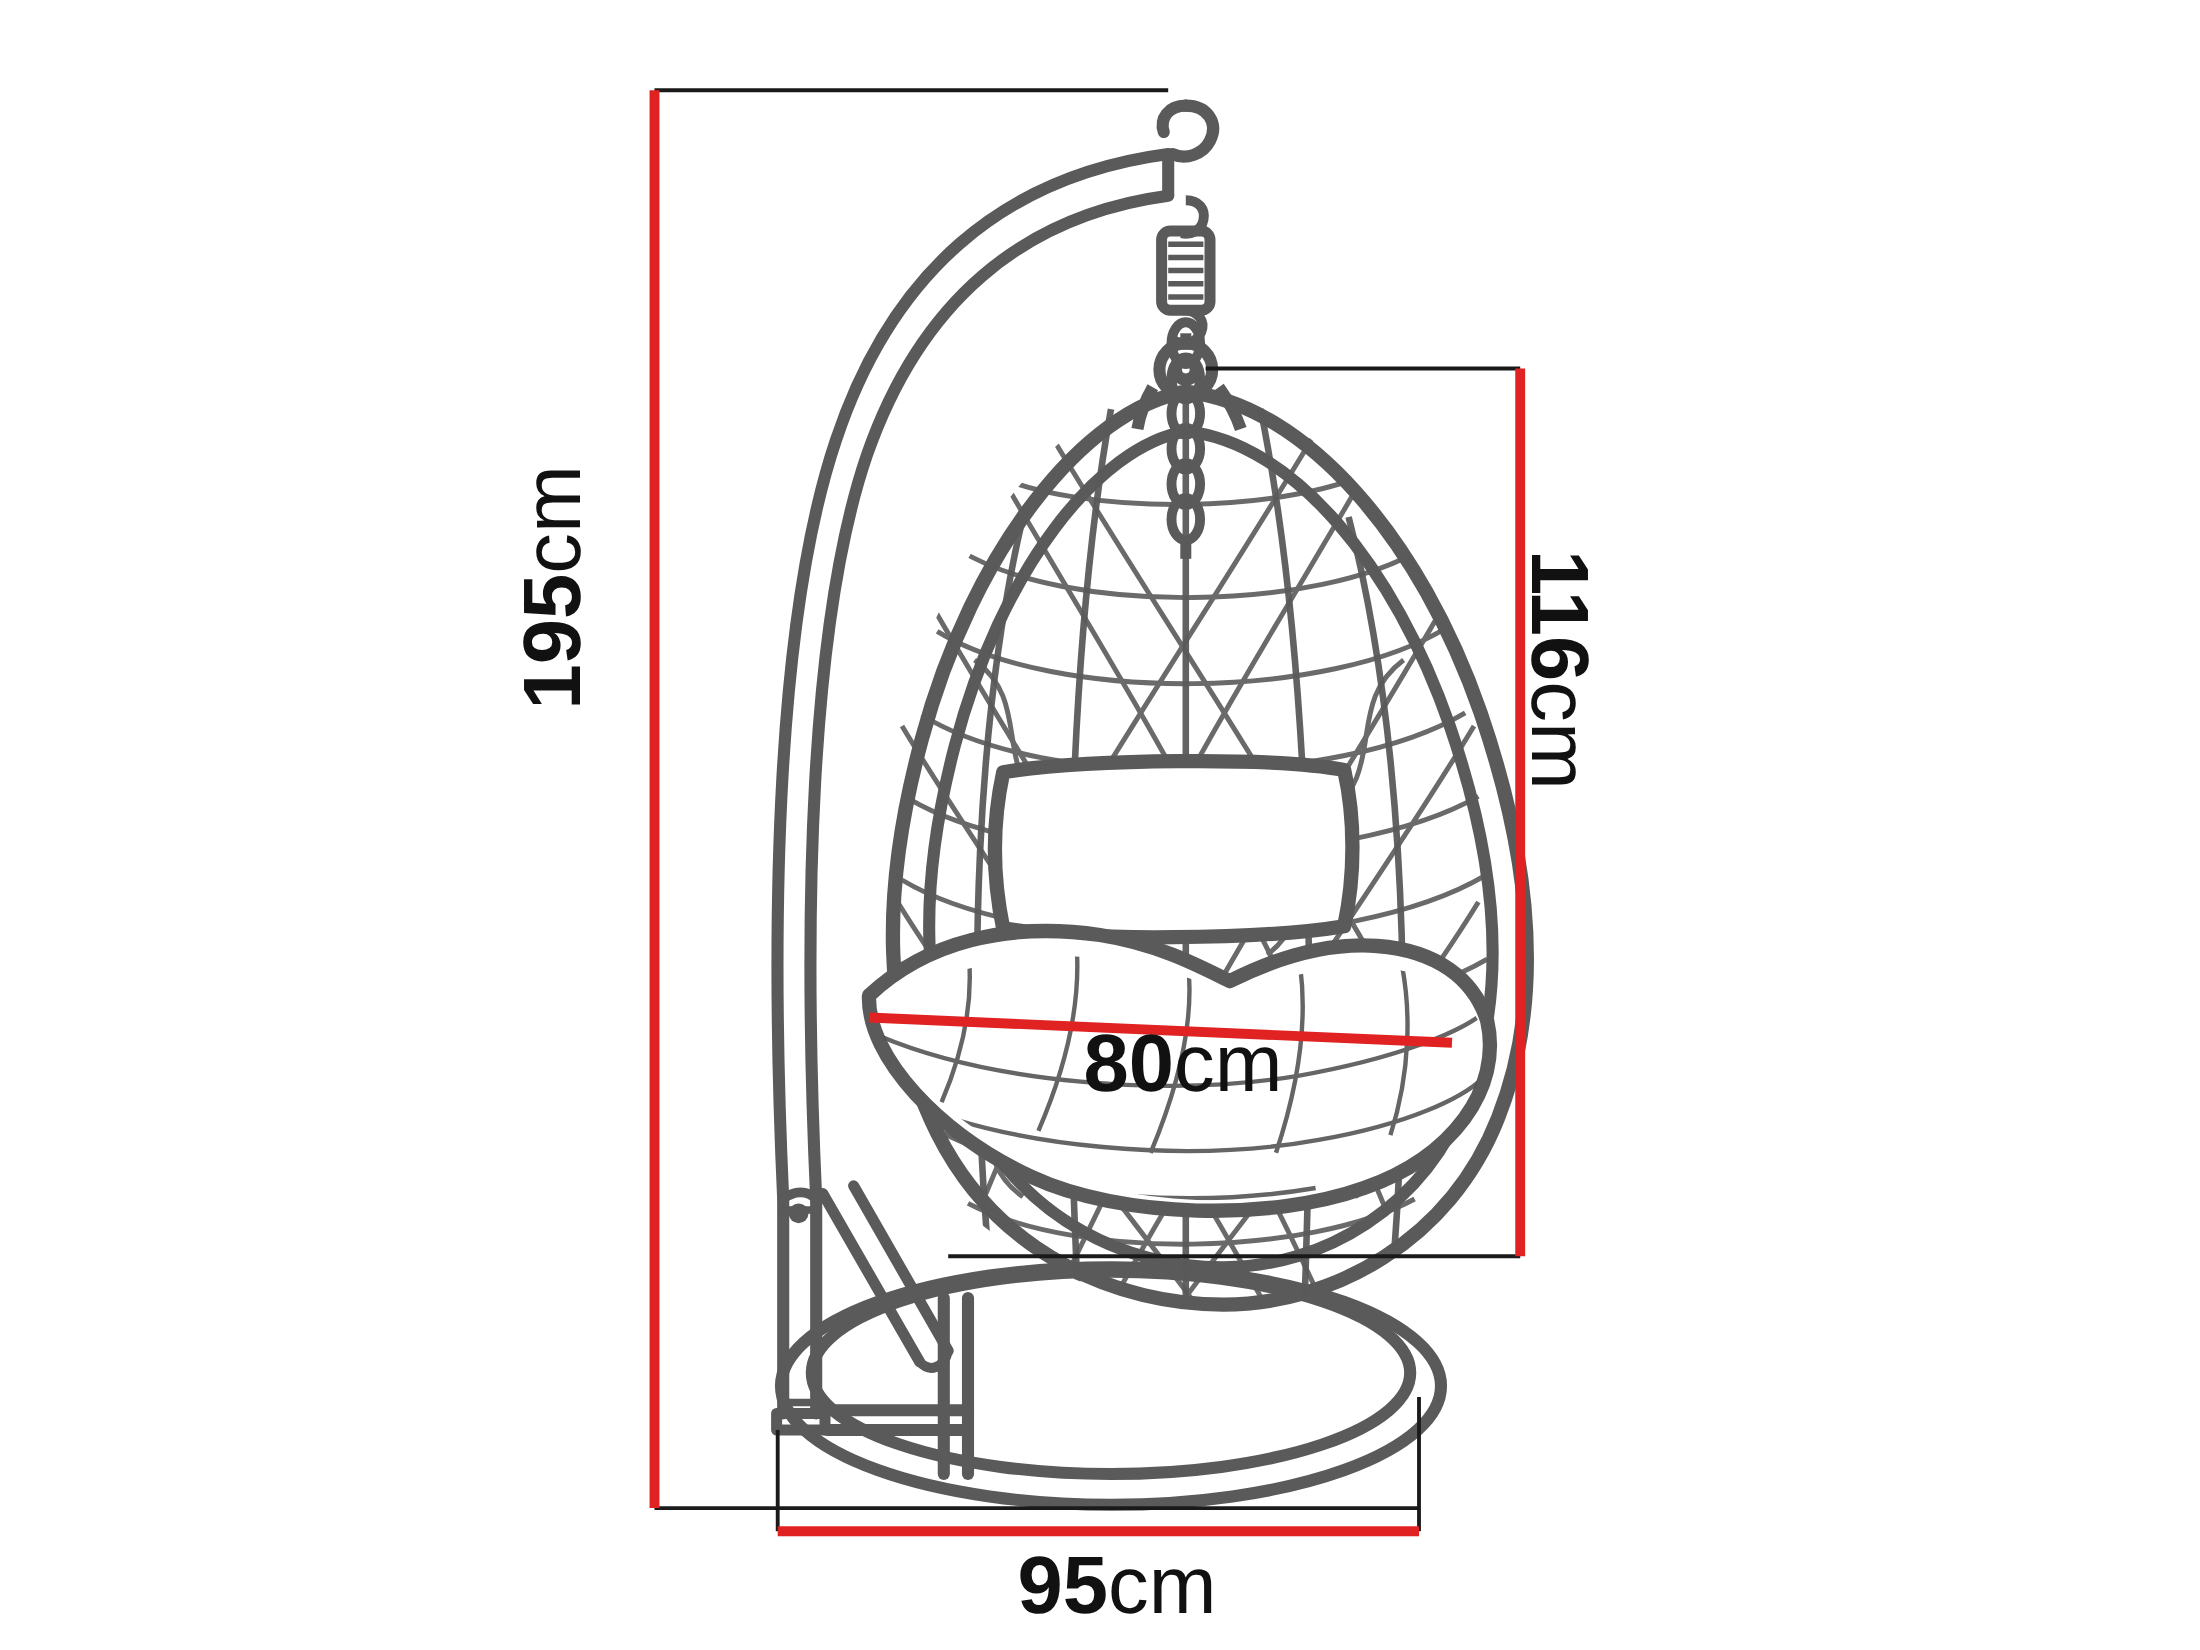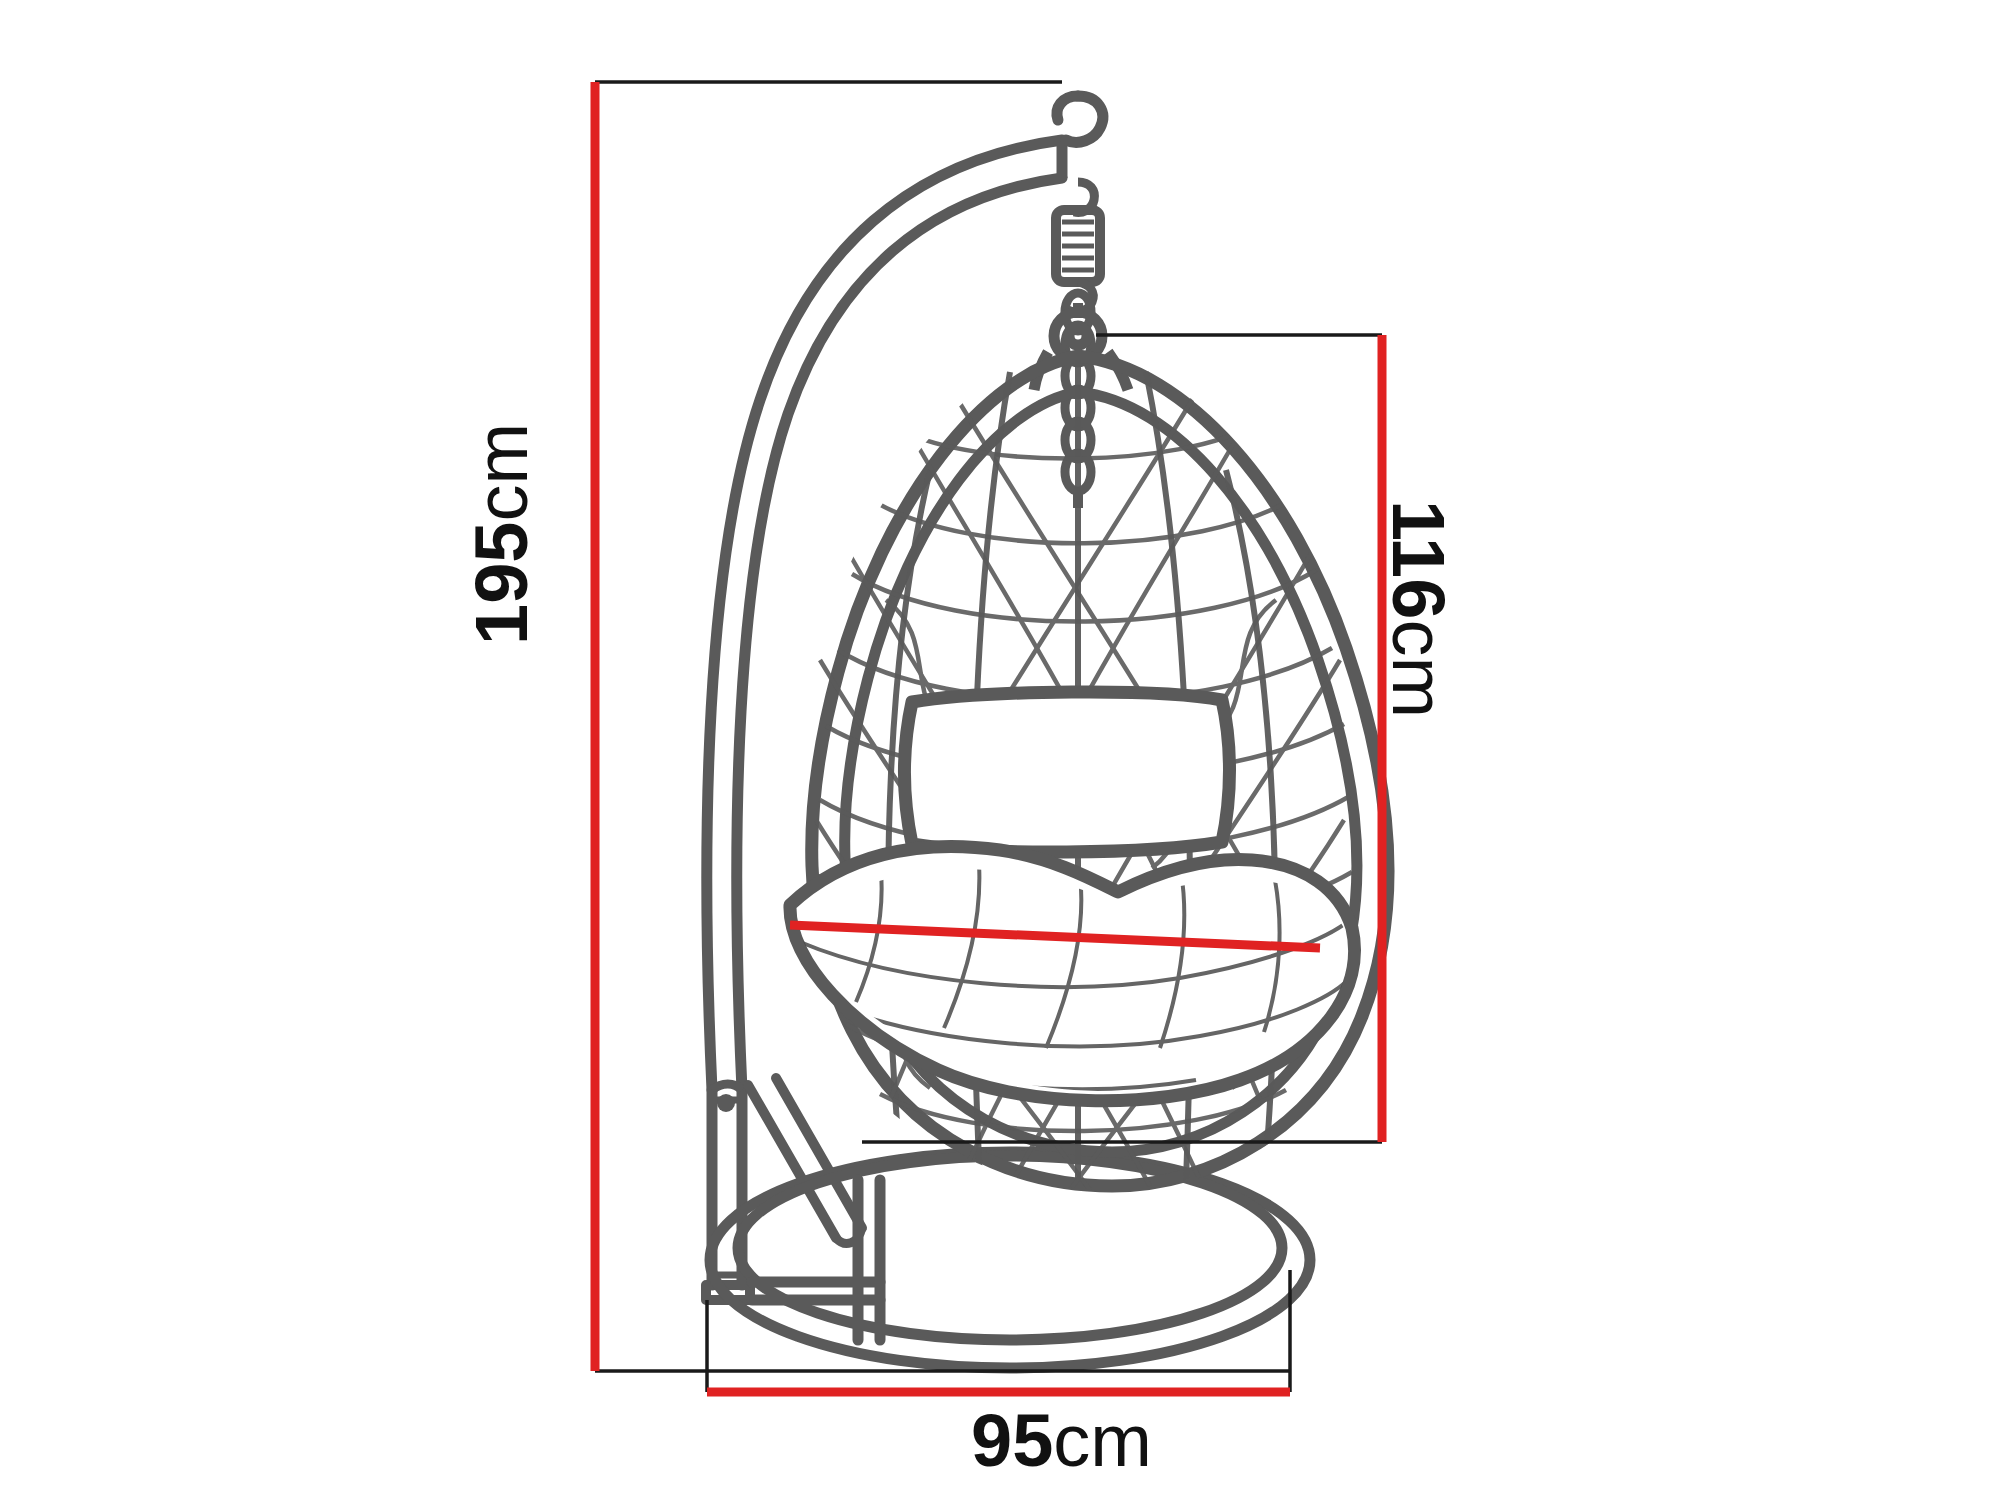--- a/index.html
+++ b/index.html
@@ -54,21 +54,21 @@
     transform-origin: left top;
   }
   
   #label-seat-width {
     left: 985px;
     top: 930px;
     font-size: 74px;
   }
   
   #label-base-width {
-    left: 971px;
+    left: 925px;
     top: 1404px;
     font-size: 74px;
   }
 </style>
 </head>
 <body>
 
 <div id="stage">
 
   <svg id="drawing" viewBox="0 0 2000 1500">
@@ -293,18 +293,21 @@
   </svg>
 
   <div class="dim-label" id="label-height">
     <span class="dim-num">195</span><span class="dim-unit">cm</span>
   </div>
 
   <div class="dim-label" id="label-chair-height">
     <span class="dim-num">116</span><span class="dim-unit">cm</span>
   </div>
 
+  <div class="dim-label" id="label-seat-width">
+    <span class="dim-num">80</span><span class="dim-unit">cm</span>
+  </div>
 
   <div class="dim-label" id="label-base-width">
     <span class="dim-num">95</span><span class="dim-unit">cm</span>
   </div>
 
 </div>
 
 </body></html>

